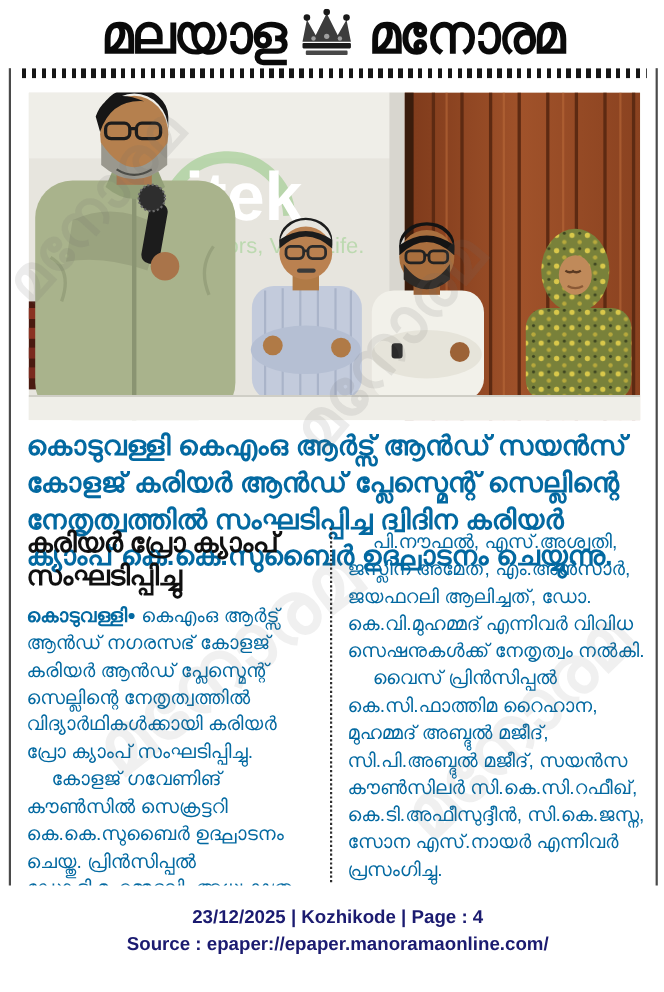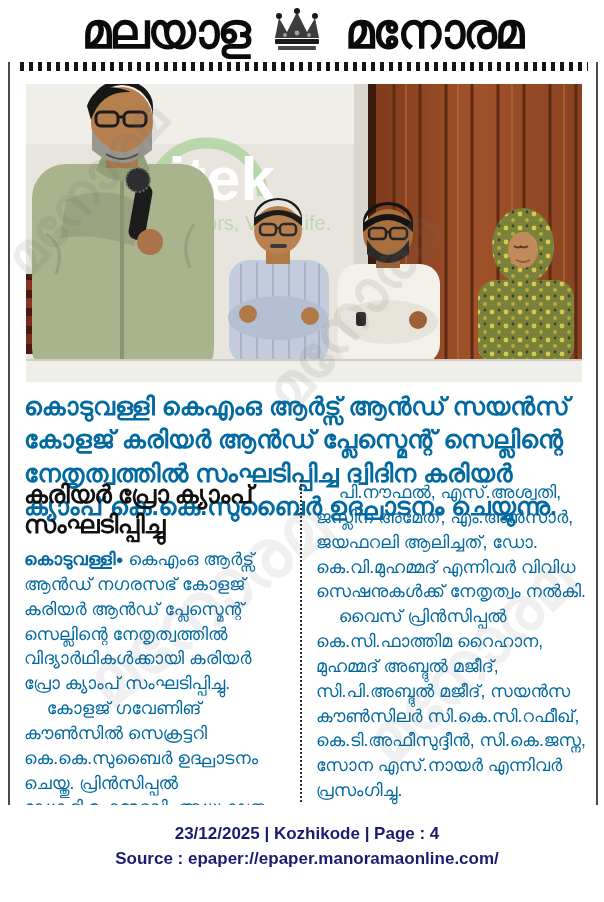--- a/index.html
+++ b/index.html
@@ -2,21 +2,21 @@
 <html><head>
 <meta charset="utf-8">
 <style>
   * { margin:0; padding:0; box-sizing:border-box; }
   html,body { width:604px; height:902px; background:#ffffff; overflow:hidden;
               font-family:"Liberation Sans", sans-serif; }
   .page { position:relative; width:604px; height:902px; background:#ffffff; }
 
   
   .masthead { position:absolute; top:2px; left:0; width:100%; height:58px;
-              display:flex; align-items:center; justify-content:center; gap:20px; }
+              display:flex; align-items:center; justify-content:center; gap:10px; }
   .masthead .word { font-size:47px; font-weight:900; color:#0a0a0a; letter-spacing:-2px;
                     font-family:"DejaVu Sans", sans-serif; transform:scaleY(1.05); }
   .emblem { width:56px; height:46px; display:flex; align-items:center; justify-content:center; }
 
   
   .clip { position:absolute; top:62px; left:8px; width:590px; height:743px;
           border-left:2px solid #4a4a4a; border-right:2px solid #4a4a4a;
           background:#ffffff; overflow:hidden; }
   .dashed-top { position:absolute; top:0; left:10px; right:8px; height:9px;
                 background:repeating-linear-gradient(90deg,#151515 0 4px,transparent 4px 9px); }

